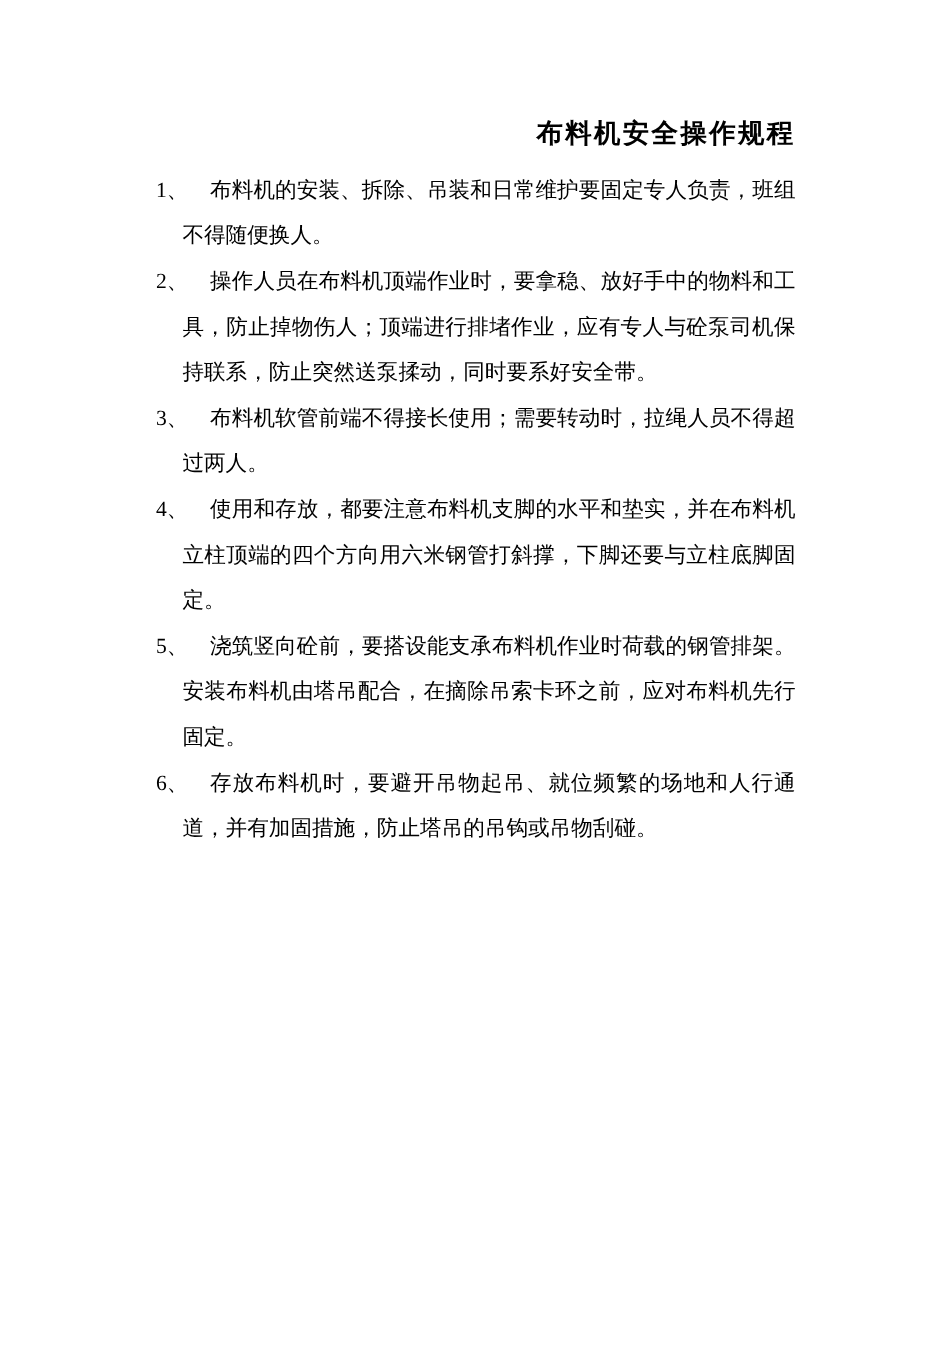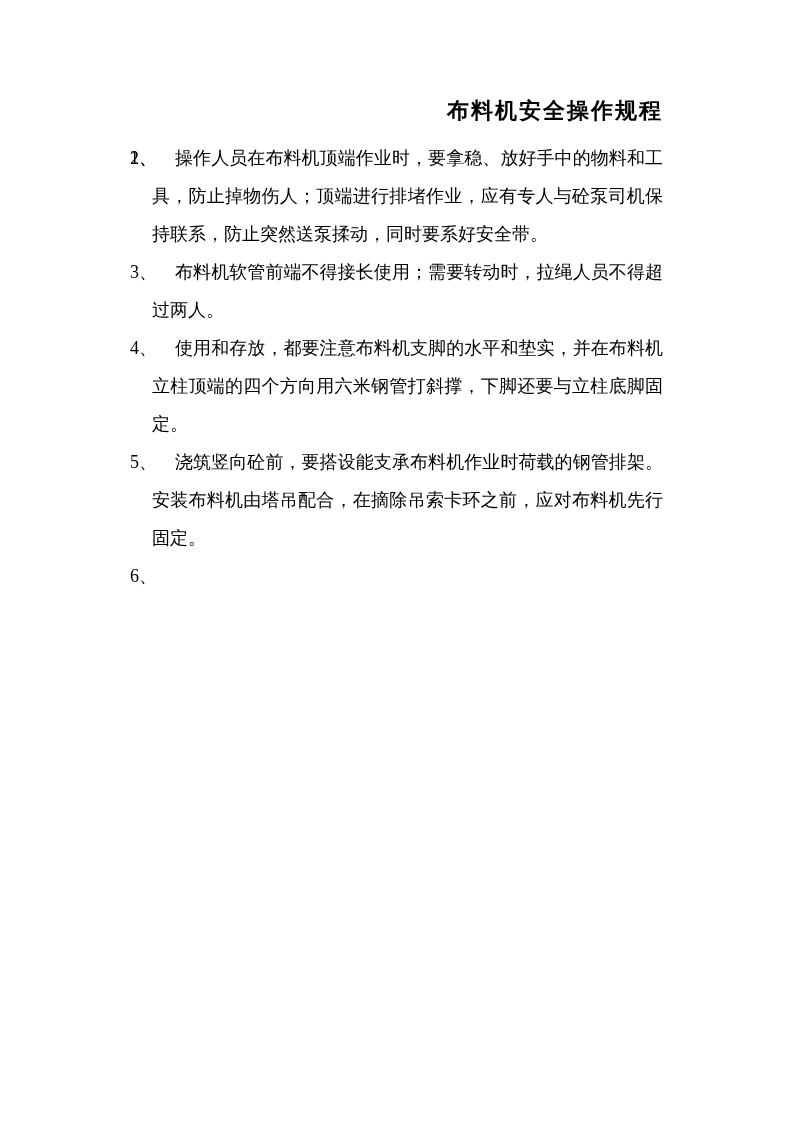--- a/index.html
+++ b/index.html
@@ -51,37 +51,37 @@
   }
 </style>
 </head>
 <body>
 
 <div class="page">
   <h1 class="title">布料机安全操作规程</h1>
   <div class="list">
 
     <div class="item">
-      <span class="num">1、</span>
+      <span class="num">1、</span><span>布料机的安装、拆除、吊装和日常维护要固定专人负责，班组不得随便换人。</span>
     </div>
 
     <div class="item">
       <span class="num">2、</span><span>操作人员在布料机顶端作业时，要拿稳、放好手中的物料和工具，防止掉物伤人；顶端进行排堵作业，应有专人与砼泵司机保持联系，防止突然送泵揉动，同时要系好安全带。</span>
     </div>
 
     <div class="item">
       <span class="num">3、</span><span>布料机软管前端不得接长使用；需要转动时，拉绳人员不得超过两人。</span>
     </div>
 
     <div class="item">
       <span class="num">4、</span><span>使用和存放，都要注意布料机支脚的水平和垫实，并在布料机立柱顶端的四个方向用六米钢管打斜撑，下脚还要与立柱底脚固定。</span>
     </div>
 
     <div class="item">
       <span class="num">5、</span><span>浇筑竖向砼前，要搭设能支承布料机作业时荷载的钢管排架。安装布料机由塔吊配合，在摘除吊索卡环之前，应对布料机先行固定。</span>
     </div>
 
     <div class="item">
-      <span class="num">6、</span>
+      <span class="num">6、</span><span>存放布料机时，要避开吊物起吊、就位频繁的场地和人行通道，并有加固措施，防止塔吊的吊钩或吊物刮碰。</span>
     </div>
 
   </div>
 </div>
 
 </body></html>

